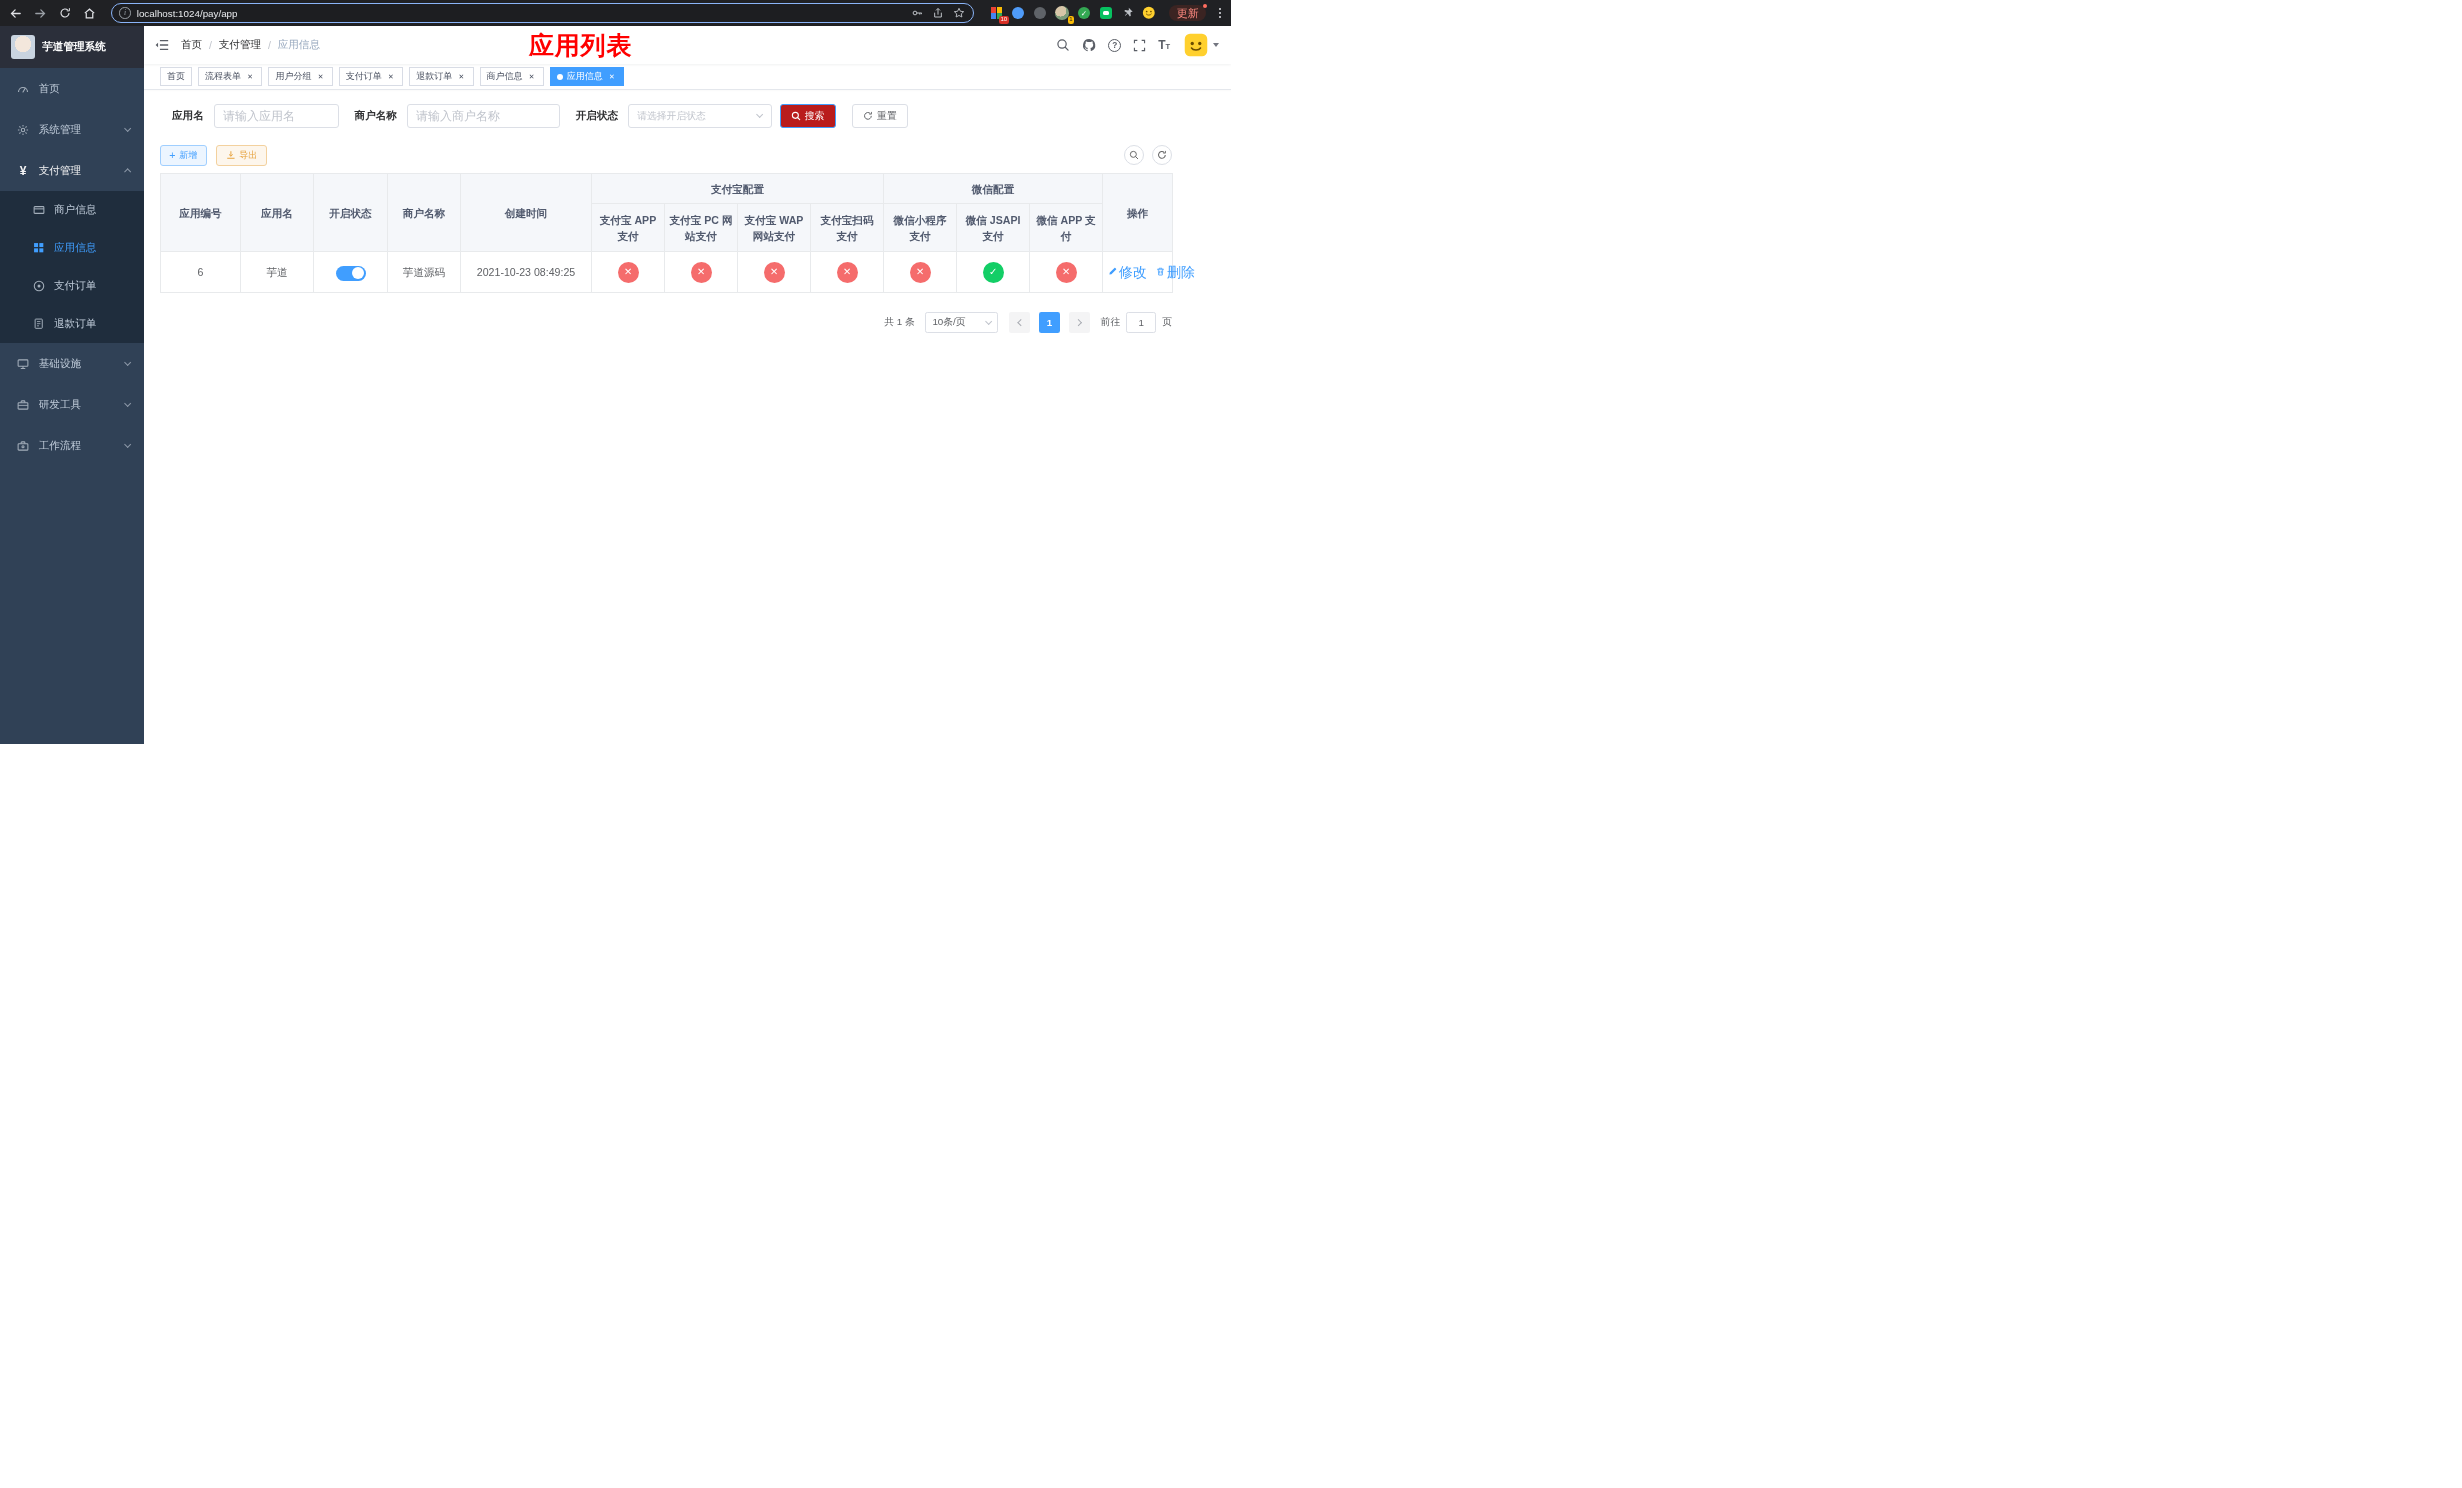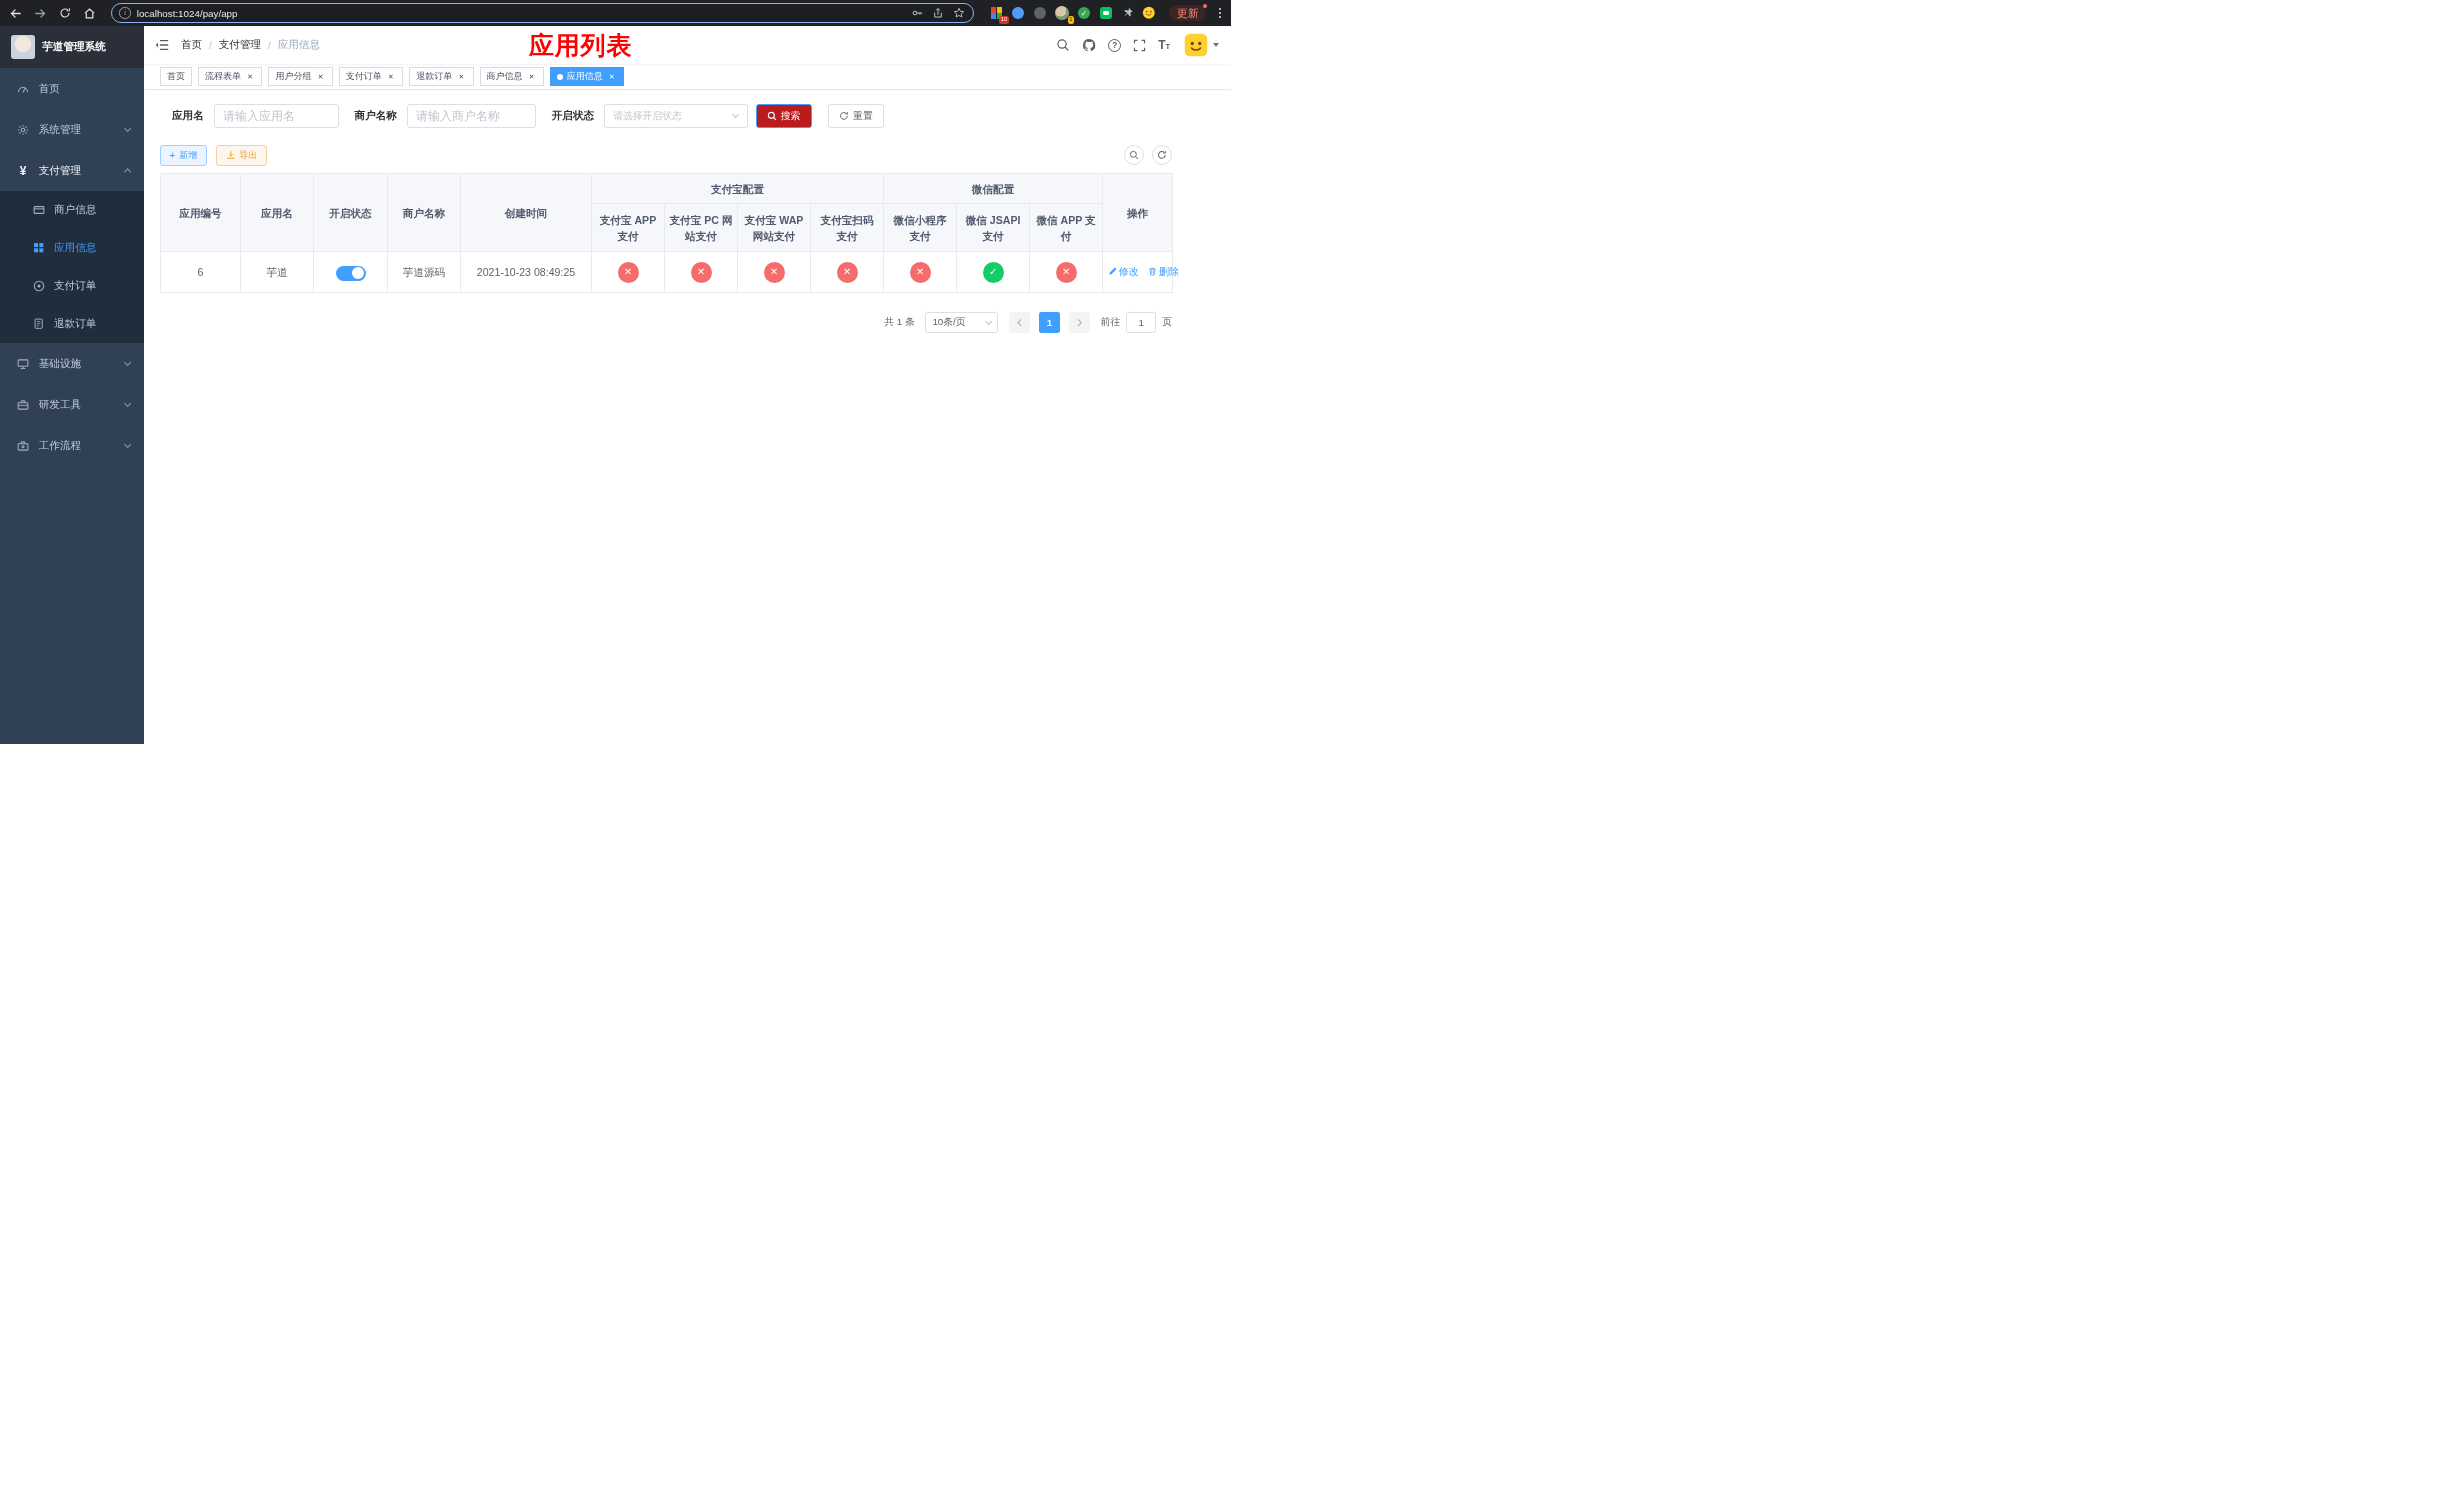--- a/index.html
+++ b/index.html
@@ -85,21 +85,21 @@
   .tag-close::before{content:"✕";font-size:6.8px}
 
   
   .content{flex:1;padding:14.4px 15px 0 16px;overflow:hidden}
 
   .filter-row{display:flex;align-items:center;padding-left:12px;margin-bottom:16.7px;font-size:10.6px}
   .f-label{font-weight:bold;color:#303133;margin-right:9.8px;white-space:nowrap}
   .el-input{height:23.5px;border:0.8px solid #dcdfe6;border-radius:3px;display:flex;align-items:center;padding:0 8.3px;background:#fff;margin-right:16px}
   .el-input input{border:none;outline:none;width:100%;font:inherit;font-size:12px;color:#606266;background:transparent}
   .el-input input::placeholder{color:#c0c4cc}
-  .w-app{width:125px}.w-mch{width:129px}
+  .w-app{width:125px}.w-mch{width:153px}
   .el-select{width:144px;justify-content:space-between;color:#c0c4cc;font-size:9.8px;cursor:pointer;margin-right:7.6px}
   .sel-caret{width:5.3px;height:5.3px;border-right:1.1px solid #c0c4cc;border-bottom:1.1px solid #c0c4cc;transform:rotate(45deg);margin-top:-2.3px}
 
   .btn{height:23.5px;border-radius:3px;font-size:9.8px;display:inline-flex;align-items:center;justify-content:center;gap:3.8px;cursor:pointer;border:0.8px solid #dcdfe6;background:#fff;color:#606266;padding:0 10.6px;white-space:nowrap}
   .btn-primary{background:#b91c1c;border-color:#409eff;color:#fff;margin-right:16px}
   .btn-sm{height:21px;padding:0 8.3px;font-size:9px}
   .btn-add{background:#ecf5ff;border-color:#a0cfff;color:#409eff;margin-right:9.8px}
   .btn-export{background:#fdf6ec;border-color:#f3d19e;color:#e6a23c}
   .plus-ic::before{content:"+";font-size:10.6px;line-height:1}
 
@@ -120,21 +120,21 @@
   .switch[data-state="on"]{background:#409eff}
   .switch[data-state="on"]::after{left:16.7px}
 
   .status-dot{width:21px;height:21px;border-radius:50%;display:inline-flex;align-items:center;justify-content:center;color:#fff;font-size:9.8px;font-weight:bold;vertical-align:middle}
   .status-dot[data-status="fail"]{background:#f56c6c}
   .status-dot[data-status="fail"]::after{content:"✕"}
   .status-dot[data-status="success"]{background:#13ce66}
   .status-dot[data-status="success"]::after{content:"✓"}
 
   .op-cell{white-space:nowrap}
-  .op-link{color:#409eff;font-size:10px;display:inline-flex;align-items:center;gap:2.3px;cursor:pointer;text-decoration:none}
+  .op-link{color:#409eff;font-size:14px;display:inline-flex;align-items:center;gap:2.3px;cursor:pointer;text-decoration:none}
   .op-link + .op-link{margin-left:6px}
 
   
   .pager{display:flex;align-items:center;justify-content:flex-end;width:1012px;margin-top:19px;font-size:9.8px;color:#606266;gap:10.6px}
   .page-size{width:73px;height:21px;border:0.8px solid #dcdfe6;border-radius:2.3px;display:flex;align-items:center;justify-content:space-between;padding:0 6px;cursor:pointer}
   .pg-group{display:flex;align-items:center;gap:9px}
   .pg-btn{width:21px;height:21px;border-radius:2.3px;background:#f4f4f5;display:flex;align-items:center;justify-content:center;cursor:pointer}
   .pg-chev{width:5.3px;height:5.3px;border-right:1.2px solid #a8abb2;border-bottom:1.2px solid #a8abb2}
   .pg-chev.left{transform:rotate(135deg);margin-left:2.3px}
   .pg-chev.right{transform:rotate(-45deg);margin-right:2.3px}

